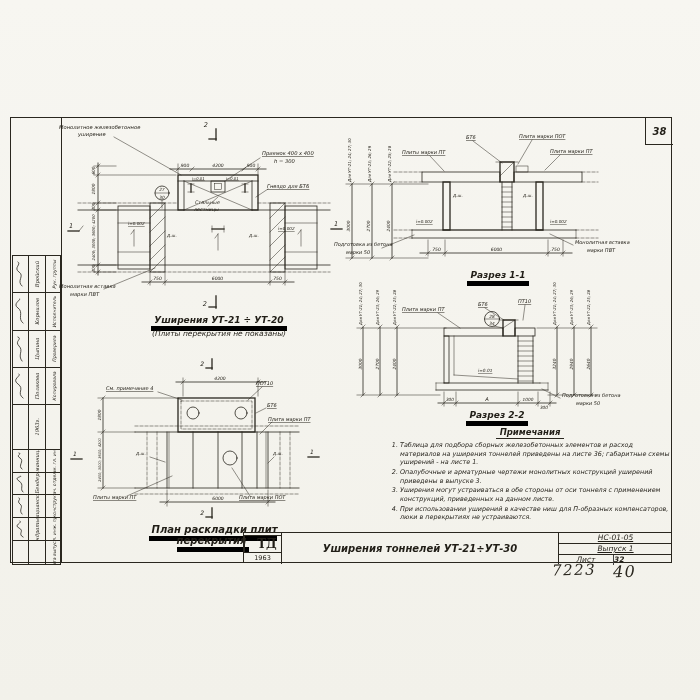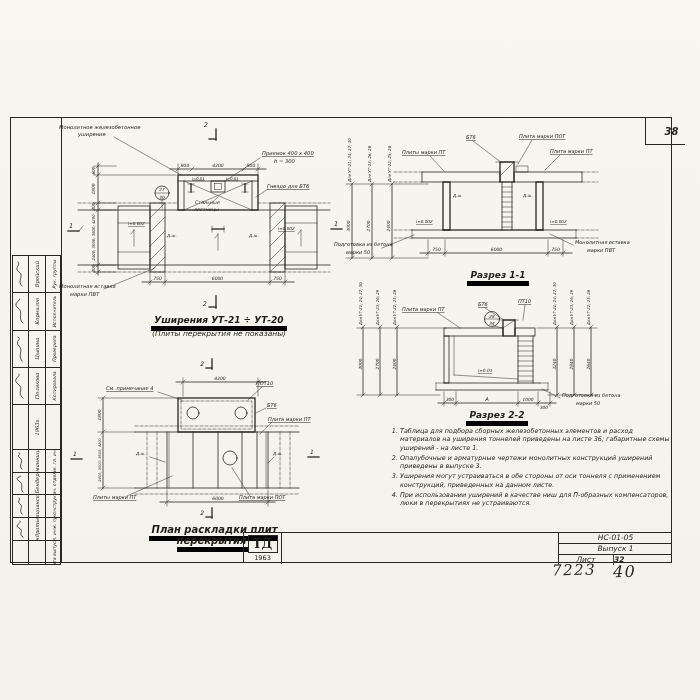--- a/index.html
+++ b/index.html
@@ -1,42 +1,42 @@
 <!DOCTYPE html>
 <html><head>
 <meta charset="utf-8">
 <style>
   html,body{margin:0;padding:0;width:700px;height:700px;}
   body{background:linear-gradient(180deg,#f7f6f1,#f2f1ea);font-family:"DejaVu Sans",sans-serif;position:relative;overflow:hidden;color:#211e17;}
   .frame{position:absolute;left:10px;top:117px;width:662px;height:446px;border:1.5px solid #2a271f;box-sizing:border-box;}
   .vline-left{position:absolute;left:61px;top:117px;width:1.2px;height:446px;background:#2a271f;}
-  .corner-box{position:absolute;left:645px;top:118px;width:27px;height:26px;border-left:1.2px solid #2a271f;border-bottom:1.2px solid #2a271f;display:flex;align-items:center;justify-content:center;font:italic bold 10px "DejaVu Sans",sans-serif;padding-left:12px;}
+  .corner-box{position:absolute;left:645px;top:118px;width:27px;height:26px;border-left:1.2px solid #2a271f;border-bottom:1.2px solid #2a271f;display:flex;align-items:center;justify-content:center;font:italic bold 10px "DejaVu Sans",sans-serif;}
   svg{position:absolute;overflow:visible;}
   svg line,svg rect,svg circle,svg path,svg polyline{stroke:#2a271f;stroke-width:0.8;fill:none;stroke-linecap:square;}
   .thick{stroke-width:1.3;}
   .thin{stroke-width:0.5;}
   .dashthin{stroke-width:0.5;stroke-dasharray:3 2;}
   svg text{font-family:"DejaVu Sans",sans-serif;font-style:italic;fill:#201d15;stroke:none;}
   .ul{text-decoration:underline;}
   .cap{position:absolute;font:italic bold 9px "DejaVu Sans",sans-serif;text-align:center;}
   .cap span{border-bottom:5px solid #000000;padding:0 3px 1px 3px;}
   .subcap{position:absolute;font:italic 7.5px "DejaVu Sans",sans-serif;text-align:center;}
   .notes{position:absolute;font:italic 6.4px/1.32 "DejaVu Sans",sans-serif;}
   .notes-title{text-align:center;font-size:8.5px;font-weight:bold;margin-bottom:3px;}
   .notes-title span{border-bottom:1px solid #2a271f;padding:0 4px 1px 4px;}
   .notes ol{margin:0;padding-left:12px;}
   .notes li{margin-bottom:1.5px;}
   
   .tb{position:absolute;left:243px;top:532px;width:429px;height:31px;border-top:1.2px solid #2a271f;border-left:1.2px solid #2a271f;box-sizing:border-box;}
   .tb-logo{position:absolute;left:0;top:0;width:38px;height:31px;border-right:1.2px solid #2a271f;box-sizing:border-box;}
-  .logo-box{margin:2px auto 0 auto;width:28px;height:16px;border:1.3px solid #2a271f;display:flex;align-items:center;justify-content:center;font:bold 12px "DejaVu Serif",serif;}
+  .logo-box{margin:2px auto 0 auto;width:28px;height:16px;border:1.3px solid #2a271f;display:flex;align-items:center;justify-content:center;font:bold 12px "DejaVu Serif",serif;padding-left:8px;}
   .logo-year{text-align:center;font:6.5px "DejaVu Sans",sans-serif;margin-top:1px;}
   .tb-title{position:absolute;left:38px;right:114px;top:0;bottom:0;display:flex;align-items:center;justify-content:center;font:italic bold 10px "DejaVu Sans",sans-serif;}
   .tb-right{position:absolute;right:0;top:0;width:114px;height:31px;border-left:1.2px solid #2a271f;box-sizing:border-box;font:italic 7.5px "DejaVu Sans",sans-serif;}
-  .tb-r1,.tb-r2{height:10px;line-height:10px;border-bottom:1px solid #2a271f;text-align:center;}
+  .tb-r1,.tb-r2{height:10px;line-height:10px;border-bottom:1px solid #2a271f;text-align:center;text-decoration:underline;}
   .tb-r3{height:10px;display:flex;}
   .tb-r3a{width:54px;border-right:1px solid #404040;text-align:center;line-height:10px;}
   .tb-r3b{flex:1;text-align:left;line-height:10px;font-weight:bold;}
   .hw{position:absolute;font:italic 15px "DejaVu Serif",serif;letter-spacing:1.5px;transform:rotate(-1.5deg);color:#2b2820;}
   
   .stamp-strip{position:absolute;left:12px;top:565px;width:310px;height:49px;transform:rotate(-90deg);transform-origin:0 0;border:1px solid #2a271f;box-sizing:border-box;background:rgba(255,255,255,0.0);}
   .srow{display:flex;height:17px;border-top:1px solid #2a271f;box-sizing:border-box;}
   .srow.first{height:15px;border-top:none;}
   .sc{border-left:1px solid #2a271f;box-sizing:border-box;overflow:hidden;display:flex;align-items:center;justify-content:center;font:italic 4.6px "DejaVu Sans",sans-serif;white-space:nowrap;}
   .sc:first-child{border-left:none;}
@@ -487,33 +487,35 @@
   <text x="205" y="51" font-size="5" class="ul">БТ6</text>
   <text x="206" y="65" font-size="5" class="ul">Плита марки ПТ</text>
   <text x="31" y="143" font-size="5" class="ul">Плиты марки ПТ</text>
   <text x="177" y="143" font-size="5" class="ul">Плита марки ПОТ</text>
   <text x="74" y="99" font-size="4.2">Д.ш.</text>
   <text x="211" y="99" font-size="4.2">Д.ш.</text>
 </svg>
 <div class="cap" style="left:118px;top:524px;width:190px;font-size:10px"><span>План раскладки плит перекрытия</span></div>
 
 <div class="notes" style="left:388px;top:427px;width:284px">
+  <div class="notes-title"><span>Примечания</span></div>
   <ol>
     <li>Таблица для подбора сборных железобетонных элементов и расход материалов на уширения тоннелей приведены на листе 36; габаритные схемы уширений - на листе 1.</li>
     <li>Опалубочные и арматурные чертежи монолитных конструкций уширений приведены в выпуске 3.</li>
     <li>Уширения могут устраиваться в обе стороны от оси тоннеля с применением конструкций, приведенных на данном листе.</li>
     <li>При использовании уширений в качестве ниш для П-образных компенсаторов, люки в перекрытиях не устраиваются.</li>
   </ol>
 </div>
 
 <div class="tb">
   <div class="tb-logo">
     <div class="logo-box">ТД</div>
     <div class="logo-year">1963</div>
   </div>
+  <div class="tb-title">Уширения тоннелей УТ-21÷УТ-30</div>
   <div class="tb-right">
     <div class="tb-r1">НС-01-05</div>
     <div class="tb-r2">Выпуск 1</div>
     <div class="tb-r3">
       <div class="tb-r3a">Лист</div>
       <div class="tb-r3b">32</div>
     </div>
   </div>
 </div>
 <div class="hw" style="left:552px;top:561px">7223</div>

